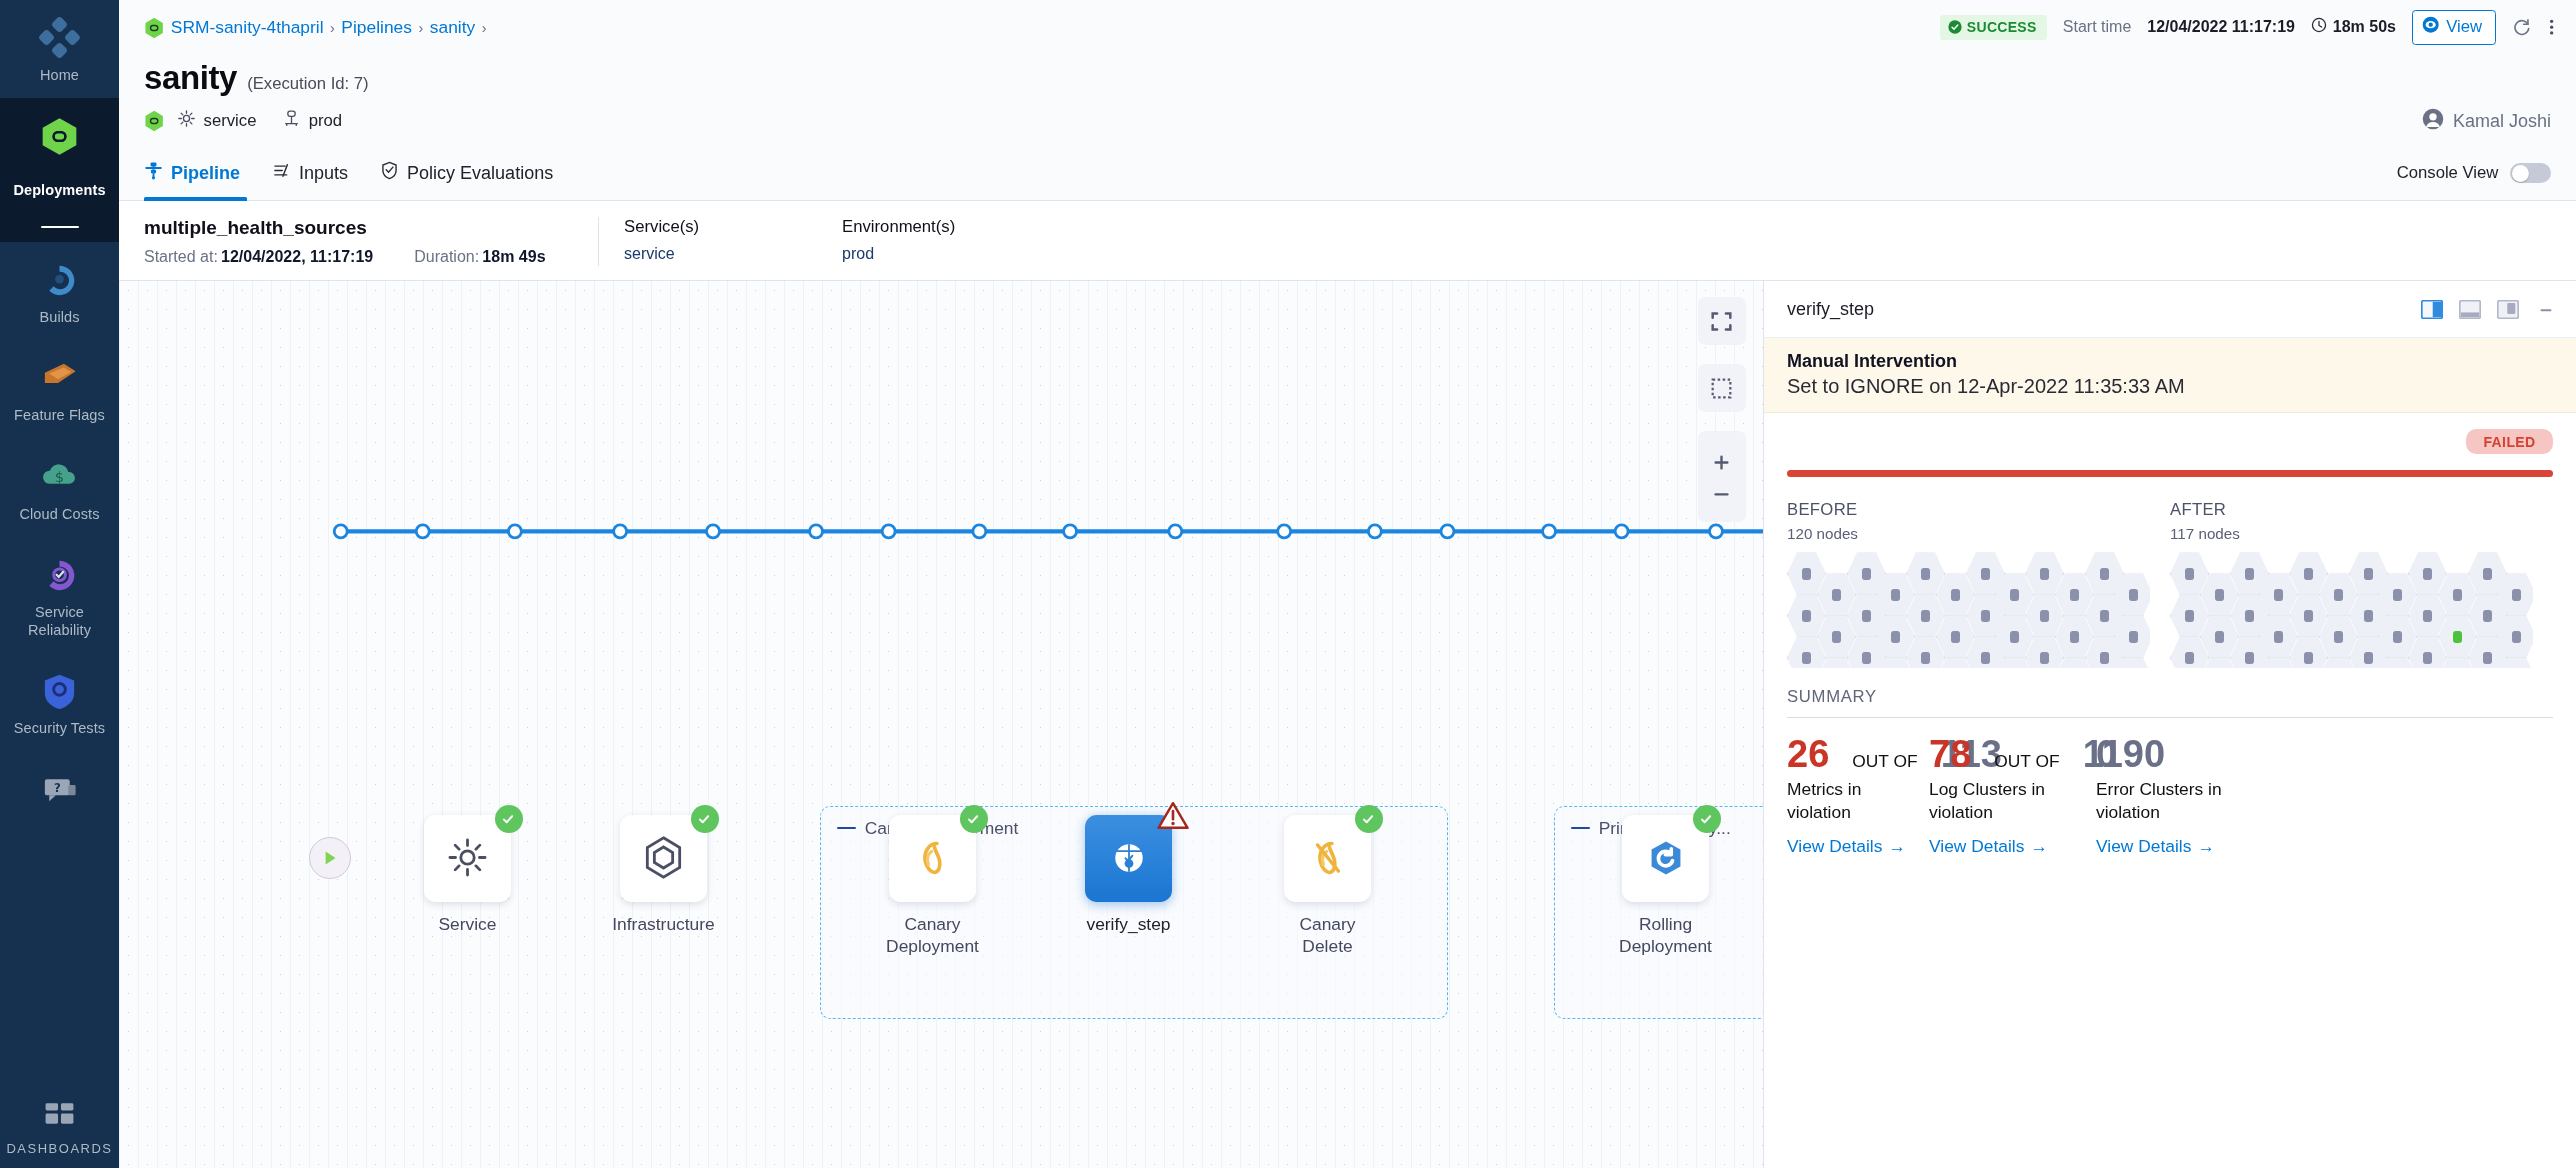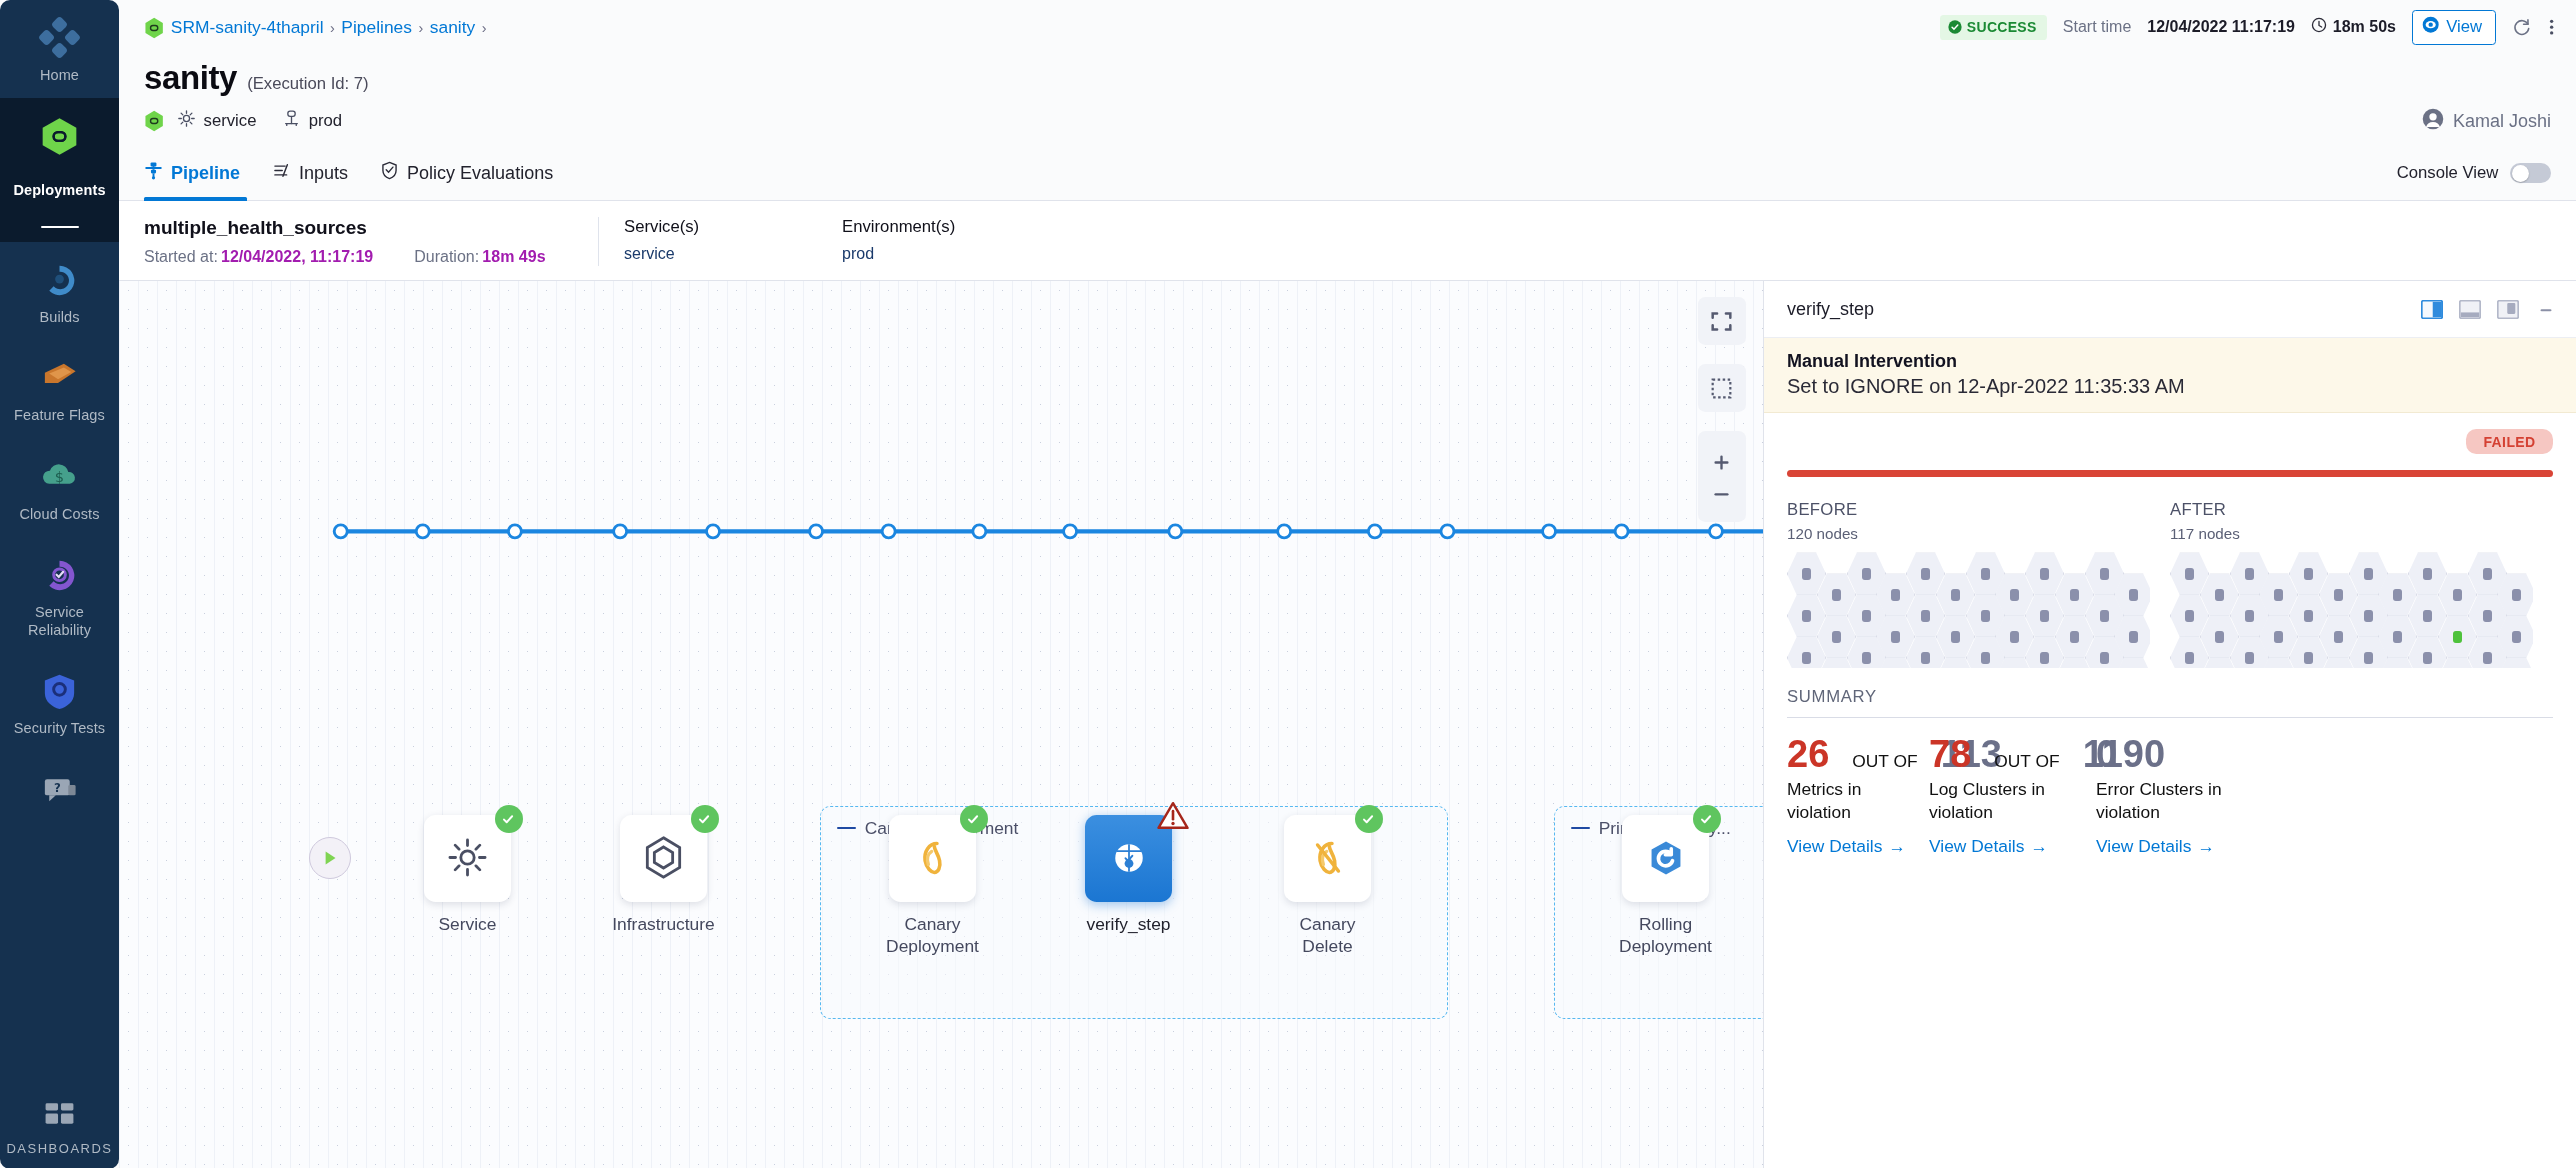--- a/index.html
+++ b/index.html
@@ -12,21 +12,20 @@
   }
   .app { display: flex; width: 2576px; height: 1169px; }
 
   
   .sidebar {
     width: 119px; flex: 0 0 119px; height: 100%;
     background: #15314f;
     display: flex; flex-direction: column; align-items: center;
     padding-top: 0;
     position: relative;
-    border-radius: 10px;
   }
   .nav-item {
     width: 119px; padding: 17.4px 2.9px 14.5px;
     display: flex; flex-direction: column; align-items: center; gap: 7.3px;
     cursor: pointer;
   }
   .nav-item .nav-label {
     font-size: 14.5px; color: #b0bac5; text-align: center; line-height: 1.25;
     letter-spacing: 0.1px;
   }
@@ -103,21 +102,21 @@
     position: absolute; top: 1.5px; left: 1.5px; width: 17.4px; height: 17.4px;
     border-radius: 50%; background: #fff; box-shadow: 0 0.7px 1.5px rgba(0,0,0,.25);
   }
 
   
   .execbar { background:#fff; padding: 16px 25px 14.5px; border-bottom: 0.7px solid #e0e3eb; display: flex; align-items: flex-start;}
   .exec-left { min-width: 450px; }
   .exec-name { font-size: 19px; font-weight: 700; color: #10101a; }
   .exec-sub { margin-top: 8.7px; display: flex; gap: 41px; align-items: baseline;}
   .exec-sub .k { color: #6b7185; font-size: 16px; }
-  .exec-sub .v { color: #a21caf; font-size: 16px; font-weight: 600; text-align: center; }
+  .exec-sub .v { color: #0f172a; font-size: 16px; font-weight: 600; text-align: center; }
   .exec-div { width: 0.7px; align-self: stretch; background: #dfe3ec; margin: 0 0 0 4.4px; }
   .exec-col { padding-left: 25px; min-width: 218px; }
   .exec-col .h { font-size: 16.7px; color: #10101a; }
   .exec-col .val { margin-top: 8px; font-size: 16px; color: #1a3a6b; cursor:pointer;}
 
   
   .split { flex: 1 1 auto; display: flex; min-height: 0; }
 
   
   .canvas {

